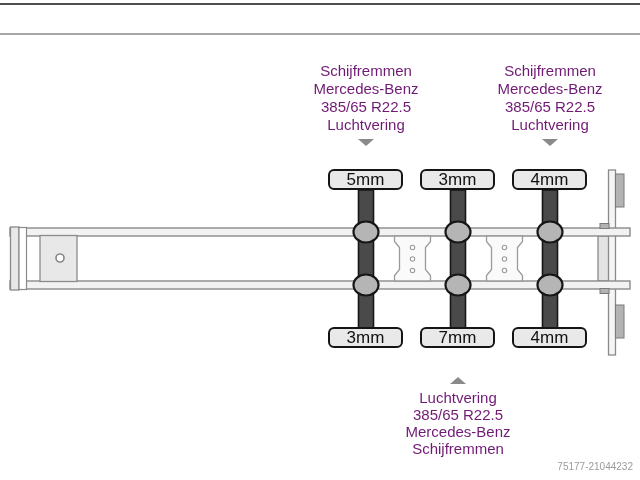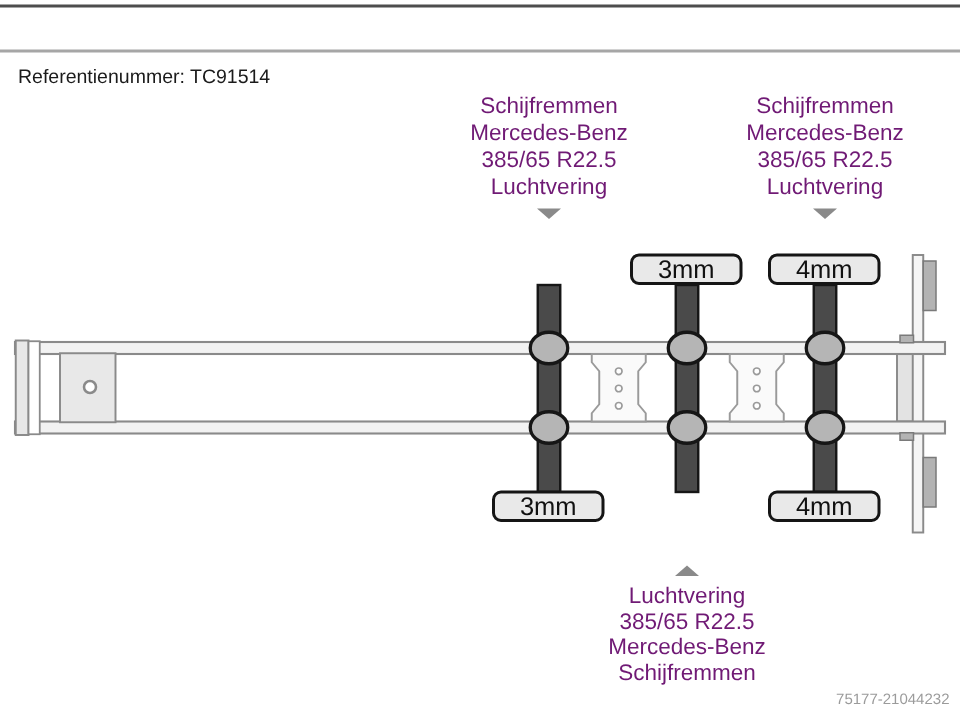--- a/index.html
+++ b/index.html
@@ -35,21 +35,20 @@
 
   .listing-id { position:absolute; right:7px; top:461px; font-size:10px; color:#9b9b9b; white-space:nowrap; }
 </style>
 </head>
 <body>
 
 <div class="page">
 
   <div class="topline"></div>
   <div class="divider"></div>
-  <div class="reference">Referentienummer: TC91514</div>
 
   <svg class="schematic" viewBox="0 0 640 480" xmlns="http://www.w3.org/2000/svg" aria-hidden="true">
 
     <g>
       <rect x="358.5" y="190" width="15" height="138" fill="#4a4a4a" stroke="#161616" stroke-width="1.6"></rect>
       <rect x="450.5" y="190" width="15" height="138" fill="#4a4a4a" stroke="#161616" stroke-width="1.6"></rect>
       <rect x="542.5" y="190" width="15" height="138" fill="#4a4a4a" stroke="#161616" stroke-width="1.6"></rect>
     </g>
 
     <g>
@@ -106,24 +105,26 @@
   <div class="arrow-down" style="left:358px; top:139px;"></div>
 
   <div class="note" style="left:440px; top:62px;">
     <div>Schijfremmen</div>
     <div>Mercedes-Benz</div>
     <div>385/65 R22.5</div>
     <div>Luchtvering</div>
   </div>
   <div class="arrow-down" style="left:542px; top:139px;"></div>
 
+  <div class="tread t-top ax1">5mm</div>
   <div class="tread t-top ax2">3mm</div>
   <div class="tread t-top ax3">4mm</div>
 
   <div class="tread t-bot ax1">3mm</div>
+  <div class="tread t-bot ax2">7mm</div>
   <div class="tread t-bot ax3">4mm</div>
 
   <div class="arrow-up" style="left:450px; top:377px;"></div>
   <div class="note note-bottom" style="left:348px; top:389px;">
     <div>Luchtvering</div>
     <div>385/65 R22.5</div>
     <div>Mercedes-Benz</div>
     <div>Schijfremmen</div>
   </div>
 

